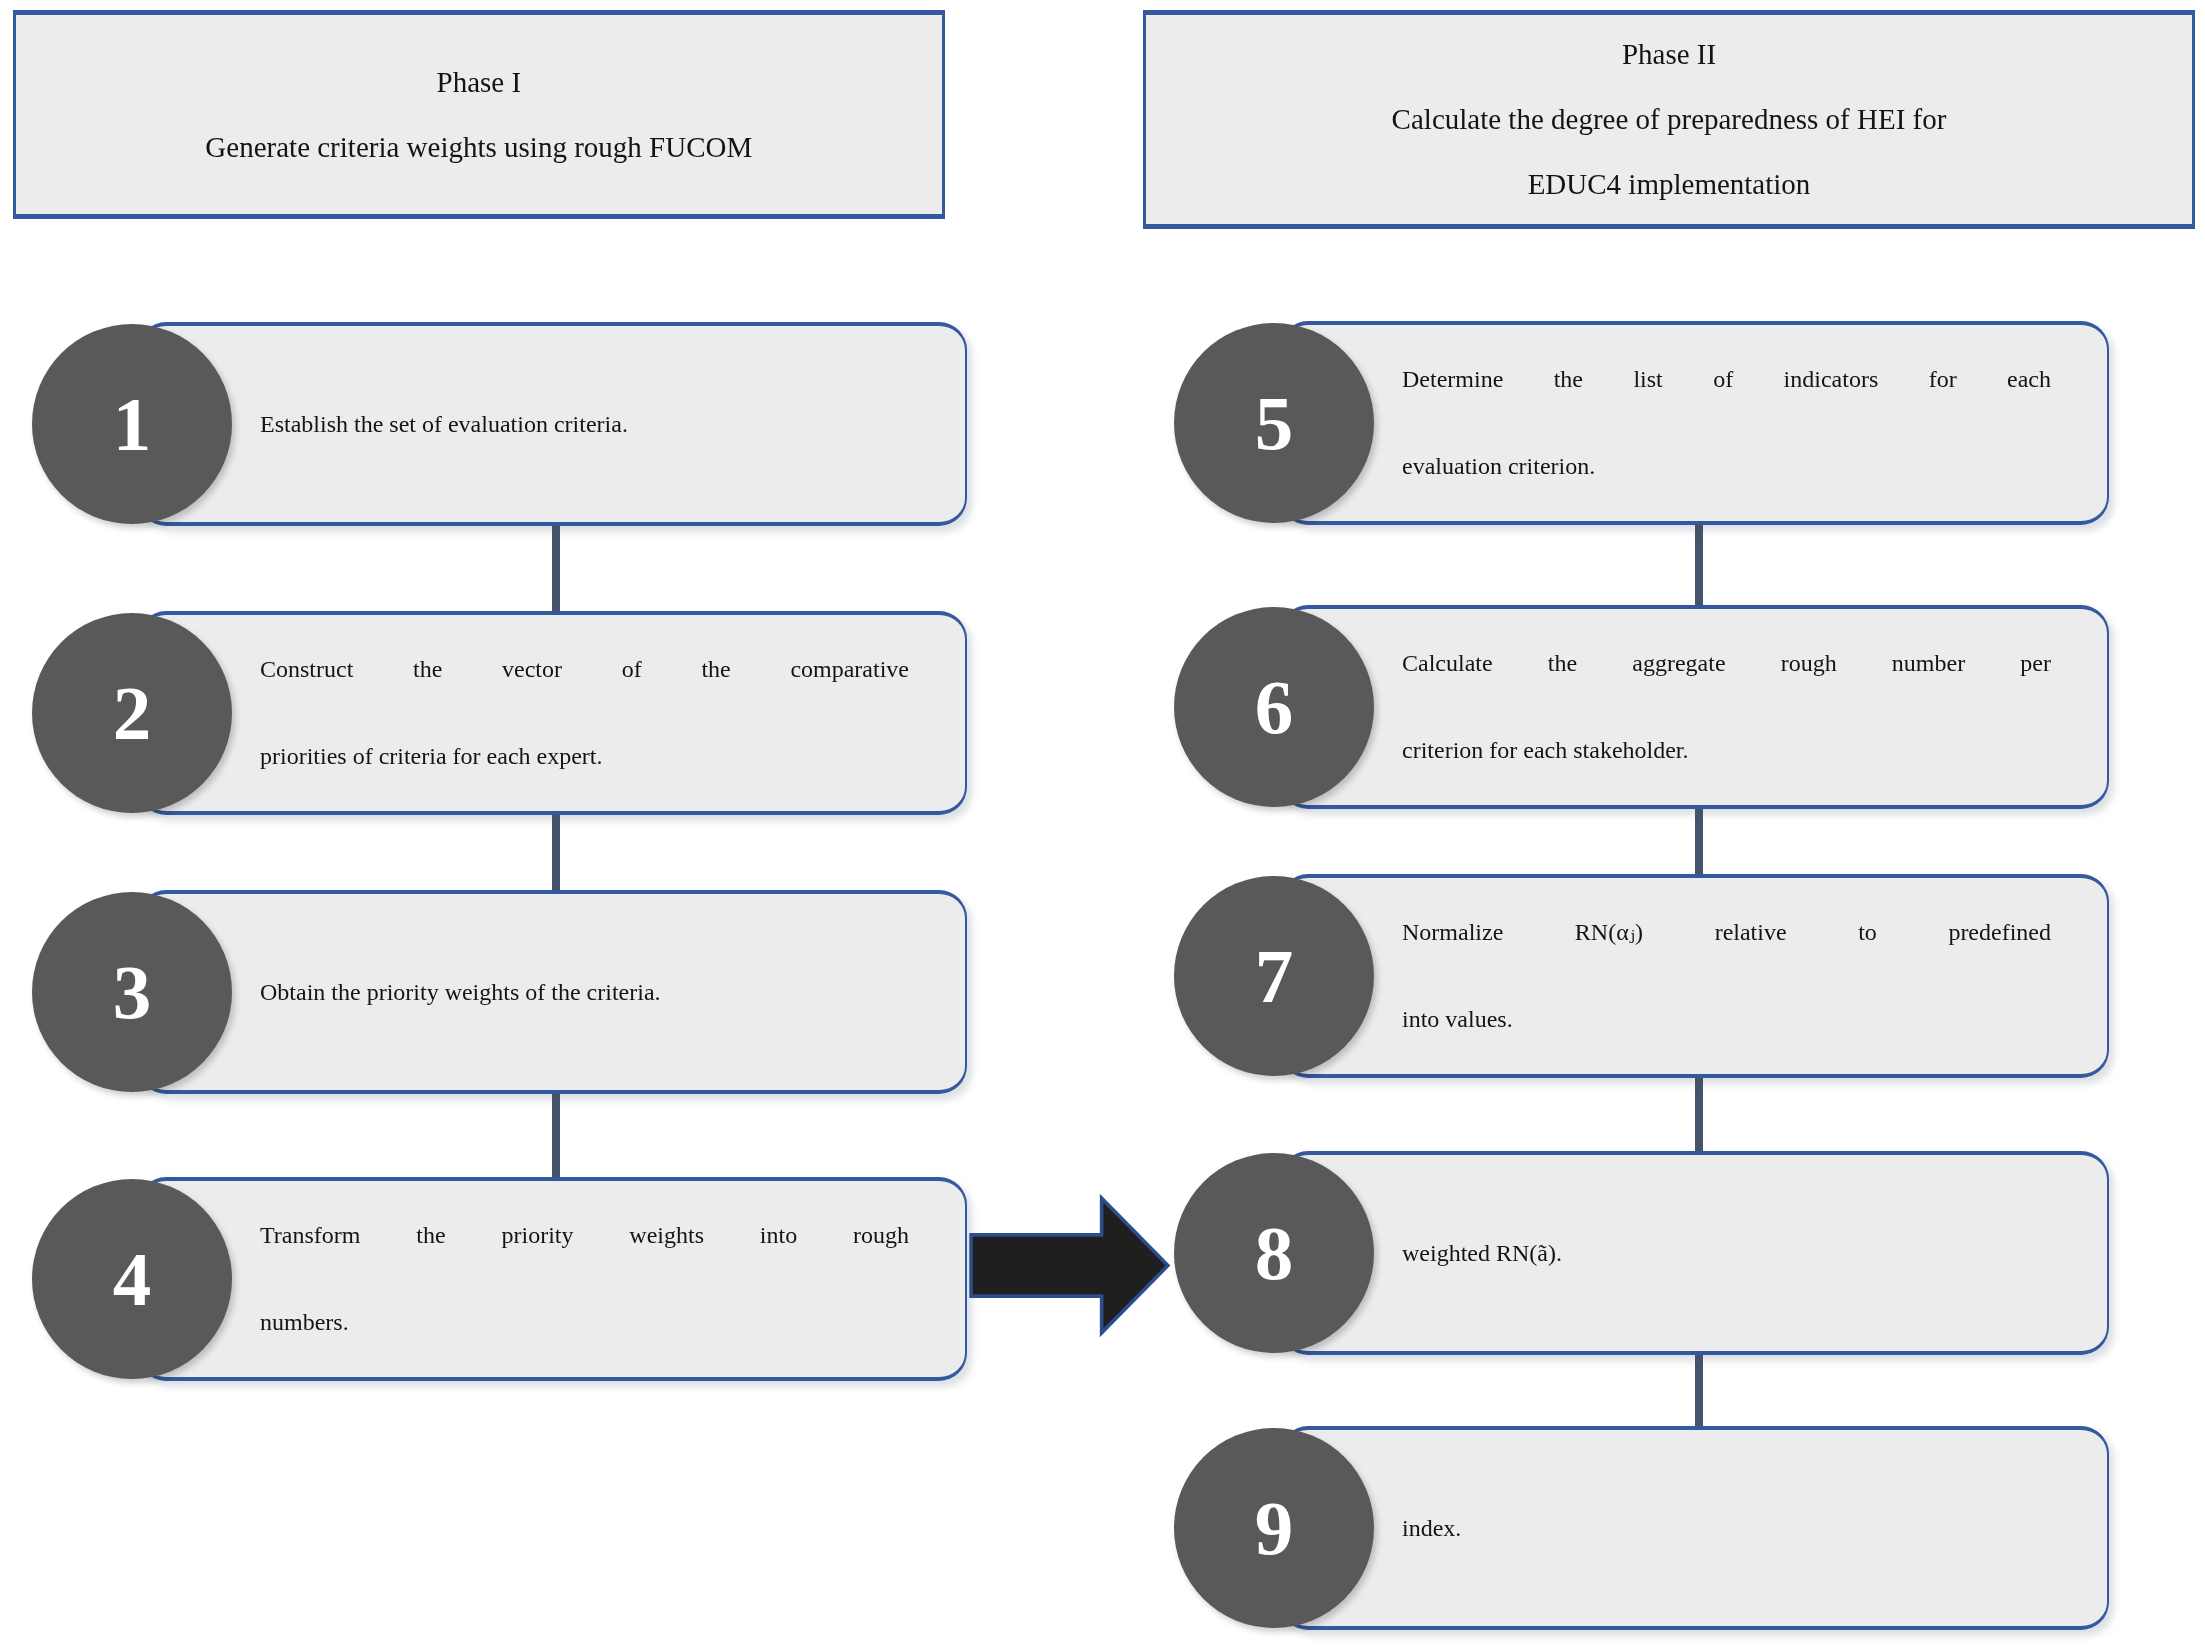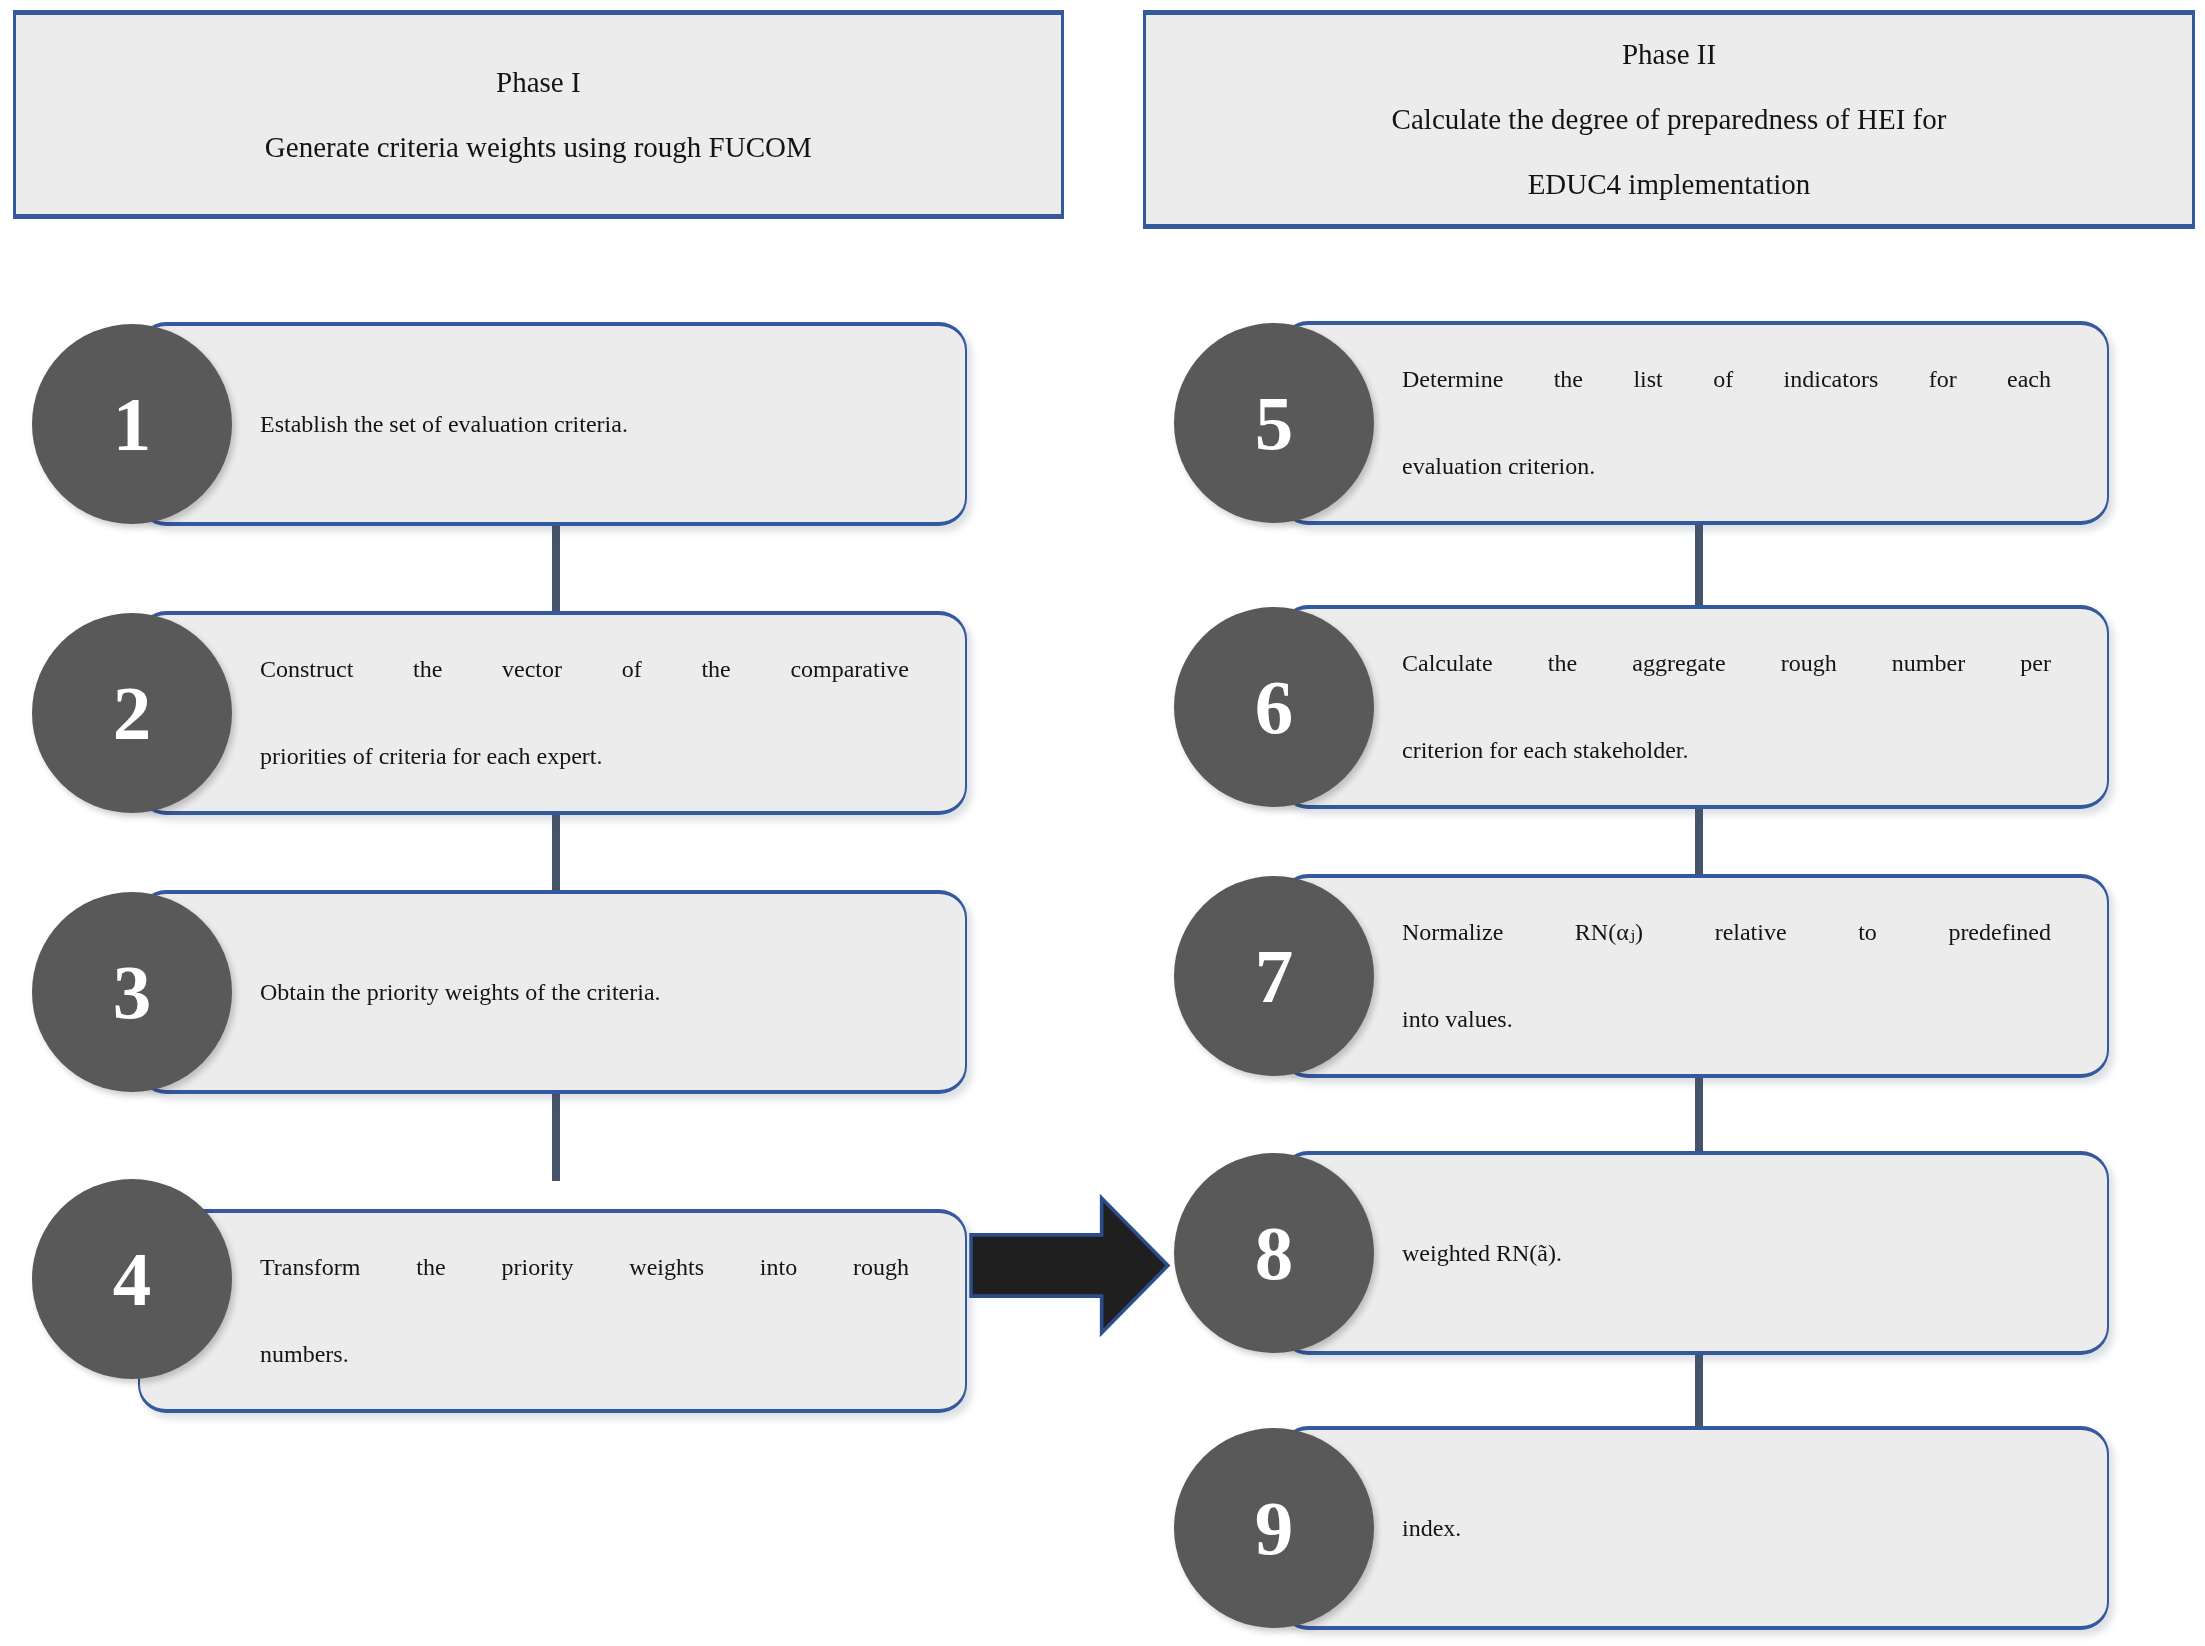--- a/index.html
+++ b/index.html
@@ -33,21 +33,21 @@
     border:3.1px solid var(--box_border);
     border-top-width:5.6px;
     border-bottom-width:5.6px;
     display:flex;flex-direction:column;
     justify-content:center;
     text-align:center;
     font-size:29px;
     line-height:65px;
     color:var(--text);
   }
-  #header-left{left:12.8px;top:10.2px;width:1051px;height:209px;}
+  #header-left{left:12.8px;top:10.2px;width:932px;height:209px;}
   #header-right{left:1143px;top:10.2px;width:1052px;height:219px;}
   .hline{display:block;}
   
   .stepbox{
     position:absolute;
     box-sizing:border-box;
     width:829px;height:204px;
     background:var(--box_fill);
     border:2.6px solid var(--box_border);
     border-top-width:4.6px;
@@ -123,21 +123,21 @@
       <div class="connector" style="left: 552px; top: 812px; height: 81px;"></div>
   <div class="stepbox" style="left: 138px; top: 890px; justify-content: center;">
     <span class="lines">
           <span class="line">Obtain the priority weights of the criteria.</span>
         </span>
   </div>
 <div class="circle" style="left: 32px; top: 892px;">
         <span class="num">3</span>
       </div>
       <div class="connector" style="left: 552px; top: 1091px; height: 90px;"></div>
-  <div class="stepbox" style="left: 138px; top: 1177px; margin-top: 32px;">
+  <div class="stepbox" style="left: 138px; top: 1177px;">
     <span class="lines">
           <span class="line jline">Transform the priority weights into rough</span>
           <span class="line">numbers.</span>
         </span>
   </div>
 <div class="circle" style="left: 32px; top: 1179px;">
         <span class="num">4</span>
       </div>
   <div class="stepbox" style="left: 1280px; top: 321px;">
     <span class="lines">

